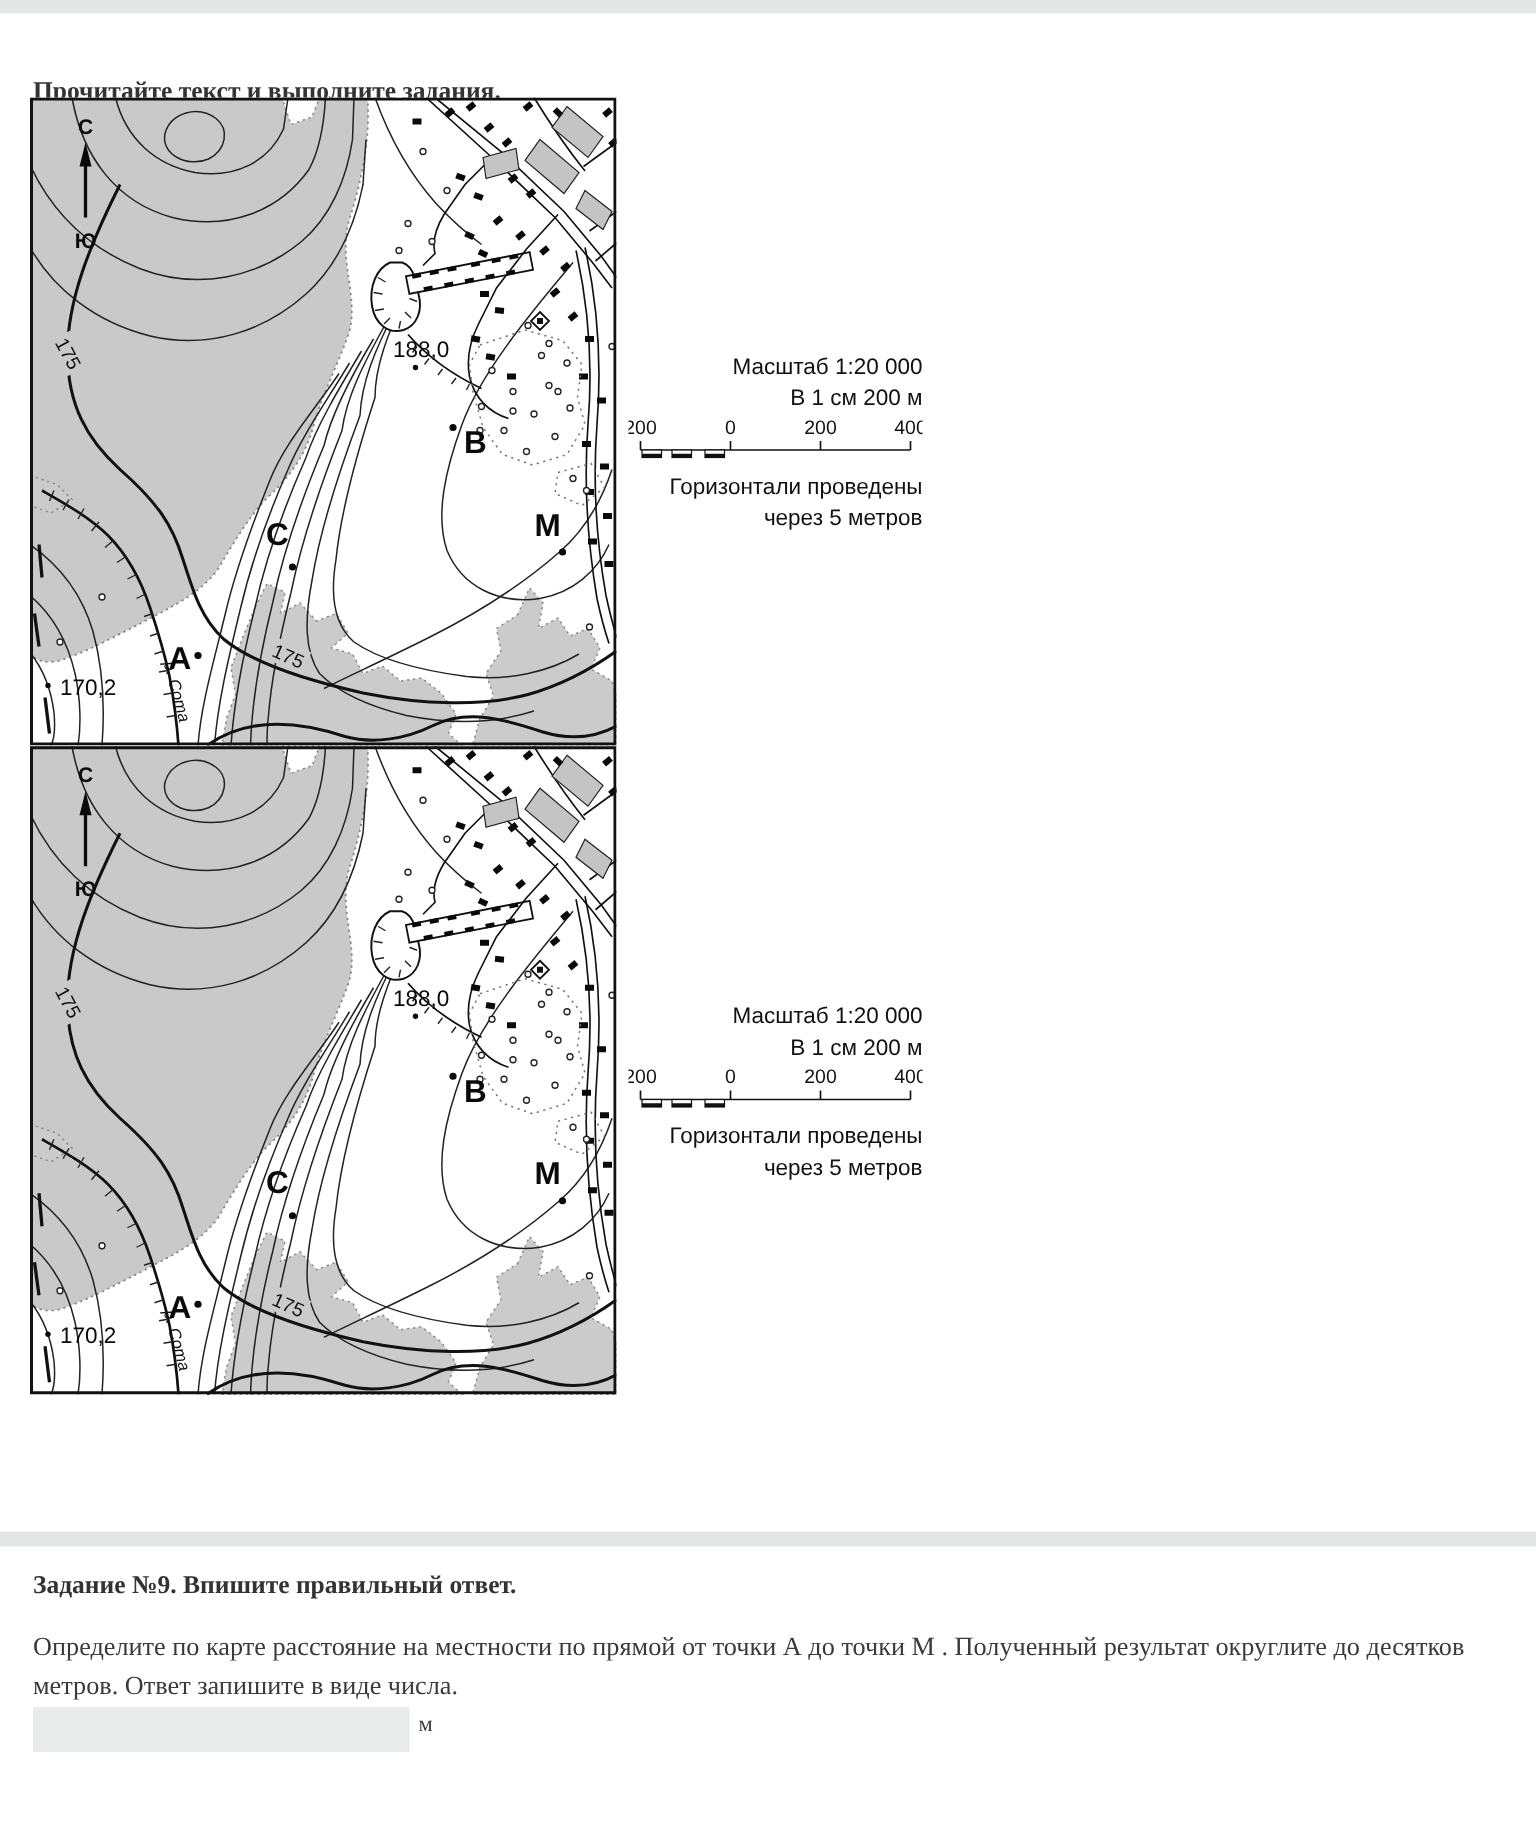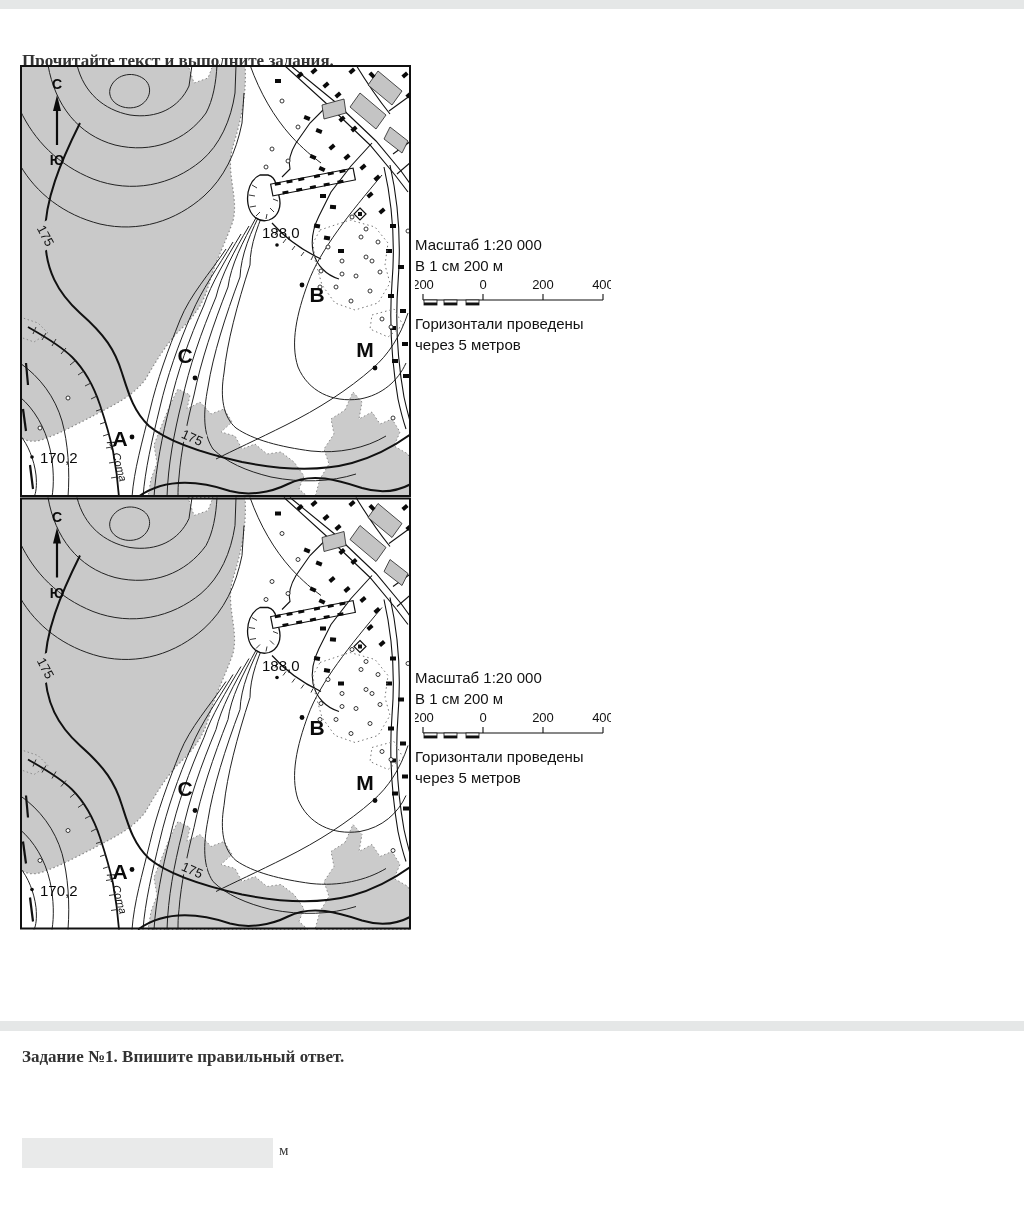--- a/index.html
+++ b/index.html
@@ -5,21 +5,21 @@
   html,body{margin:0;padding:0;background:#fff;}
   #page{position:relative;width:1024px;height:1214px;background:#ffffff;overflow:hidden;
         font-family:"Liberation Serif", serif;color:#333;}
   .topbar{position:absolute;left:0;top:0;width:1024px;height:9px;background:#e5e7e7;}
   .divbar{position:absolute;left:0;top:1021px;width:1024px;height:10px;background:#e5e7e7;}
   .h-bold{position:absolute;left:22px;top:27px;font-size:17px;font-weight:bold;color:#333;margin-top:24px;}
   .task-title{position:absolute;left:22px;top:1047px;font-size:17px;font-weight:bold;color:#333;}
   .task-q{position:absolute;left:22px;top:1084px;width:990px;font-size:17.5px;line-height:1.5;color:#3a3a3a;}
   .map-wrap{position:absolute;left:20px;width:391px;height:432px;}
   .map1{top:65px;} .map2{top:497px;}
-  .scale-block{position:absolute;left:415px;width:200px;text-align:left;
+  .scale-block{position:absolute;left:415px;width:200px;text-align:right;
                font-family:"Liberation Sans", sans-serif;font-size:15px;color:#111;}
   .sb1{top:236px;} .sb2{top:669px;}
   .scale-block .ln{margin:0 0 4px 0;}
   .answer-input{position:absolute;left:22px;top:1138px;width:251px;height:30px;background:#e9eaea;
                 border:none;outline:none;font-family:"Liberation Serif",serif;font-size:16px;padding:0 8px;box-sizing:border-box;}
   .unit{position:absolute;left:279px;top:1142px;font-size:15px;color:#3a3a3a;}
   svg text{font-family:"Liberation Sans", sans-serif;}
   .ct{stroke:#222;stroke-width:1;fill:none;}
   .ctb{stroke:#111;stroke-width:2;fill:none;}
   .rd{stroke:#111;stroke-width:1.1;fill:none;}
@@ -543,16 +543,17 @@
         <rect x="29" y="24.5" width="13" height="2.5" fill="#111"></rect>
         <rect x="51" y="22" width="13" height="5" fill="#fff" stroke="#111" stroke-width="0.8"></rect>
         <rect x="51" y="24.5" width="13" height="2.5" fill="#111"></rect>
       </g>
     </svg>
     <div class="ln" style="margin-top:4px">Горизонтали проведены</div>
     <div class="ln">через 5 метров</div>
   </div>
 
   <div class="divbar"></div>
-  <div class="task-title">Задание №1. Впишите правильный ответ.</div>
+  <div class="task-title">Задание №9. Впишите правильный ответ.</div>
+  <div class="task-q">Определите по карте расстояние на местности по прямой от точки А до точки М . Полученный результат округлите до десятков метров. Ответ запишите в виде числа.</div>
   <input class="answer-input" type="text" value="" style="">
   <div class="unit">м</div>
 </div>
 
 </body></html>

